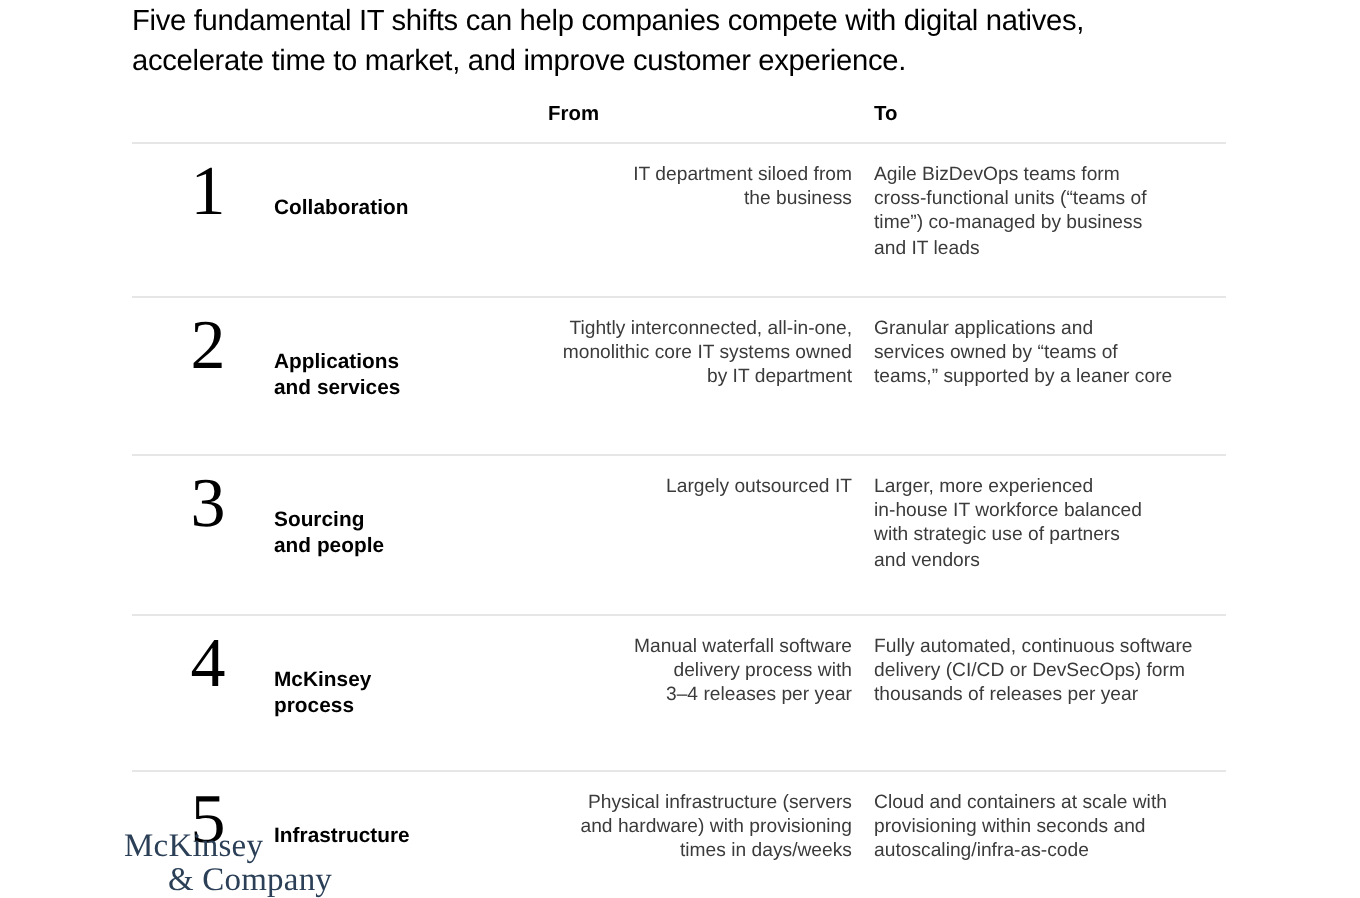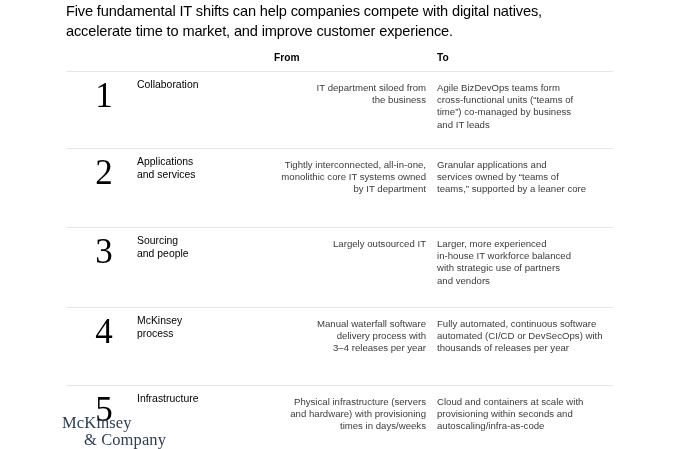--- a/index.html
+++ b/index.html
@@ -82,25 +82,25 @@
     font-family: "Liberation Serif", "DejaVu Serif", serif;
     font-size: 35px;
     line-height: 40px;
     font-weight: normal;
     color: #000000;
   }
 
   .category {
     position: absolute;
     left: 71px;
-    top: 6px;
+    top: 26px;
     width: 112px;
     font-size: 10.4px;
     line-height: 13px;
-    font-weight: normal;
+    font-weight: bold;
     color: #000000;
     letter-spacing: 0.02px;
   }
 
   .cell {
     position: absolute;
     top: 10px;
     font-size: 9.6px;
     line-height: 12.2px;
     color: #3b3b3b;
@@ -211,21 +211,21 @@
           <span class="cell-line">McKinsey</span>
           <span class="cell-line">process</span>
         </div>
         <div class="cell from">
           <span class="cell-line">Manual waterfall software</span>
           <span class="cell-line">delivery process with</span>
           <span class="cell-line">3–4 releases per year</span>
         </div>
         <div class="cell to">
           <span class="cell-line">Fully automated, continuous software</span>
-          <span class="cell-line">automated (CI/CD or DevSecOps) with</span>
+          <span class="cell-line">delivery (CI/CD or DevSecOps) form</span>
           <span class="cell-line">thousands of releases per year</span>
         </div>
       </div>
     </div>
 
     <div class="row r5">
       <div class="row-inner">
         <div class="num">5</div>
         <div class="category">
           <span class="cell-line">Infrastructure</span>

